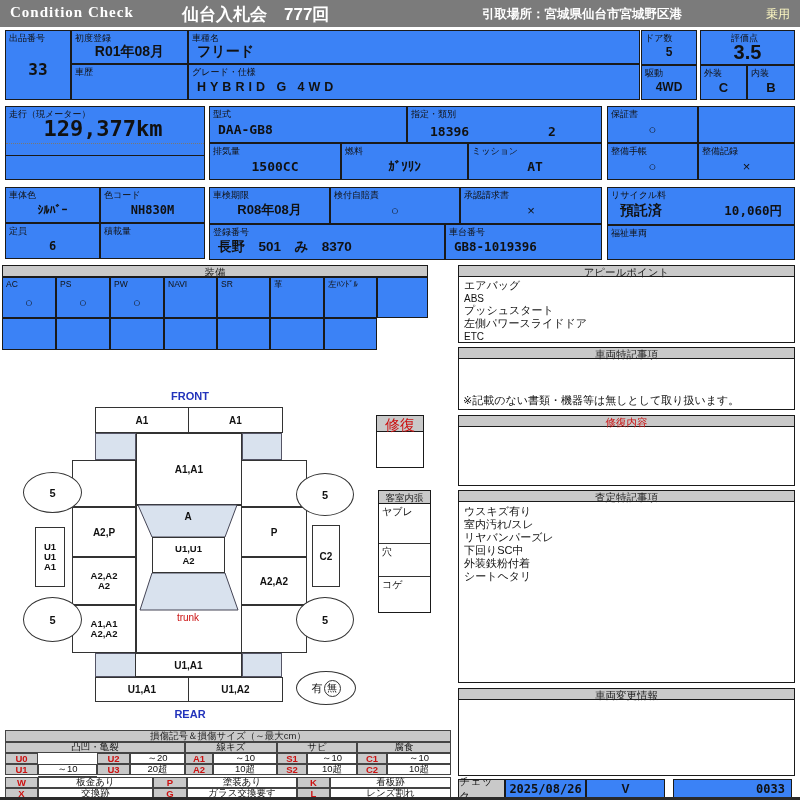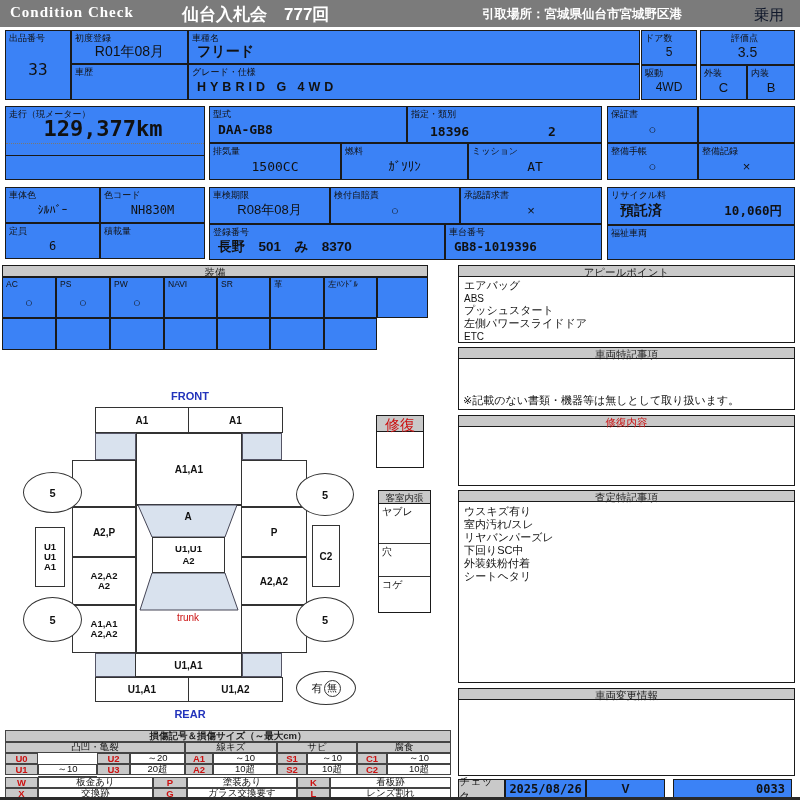--- a/index.html
+++ b/index.html
@@ -2,21 +2,21 @@
 <html><head>
 <meta charset="utf-8">
 <style>
 *{margin:0;padding:0;box-sizing:border-box}
 html,body{width:800px;height:800px;background:#fff}
 body{font-family:"Liberation Sans","DejaVu Sans",sans-serif;color:#111;position:relative}
 .sheet{position:absolute;left:0;top:0;width:800px;height:800px;background:#fff;overflow:hidden}
 .a{position:absolute}
 .bx{position:absolute;border:1px solid #1a1a1a;background:#3b82f6}
 .lb{position:absolute;left:3px;top:1px;font-size:9px;white-space:nowrap;color:#111}
-.cv{position:absolute;left:0;right:0;top:9px;bottom:0;display:flex;align-items:center;justify-content:center;font-weight:normal;font-size:13px}
+.cv{position:absolute;left:0;right:0;top:9px;bottom:0;display:flex;align-items:center;justify-content:center;font-weight:bold;font-size:13px}
 .cvl{position:absolute;left:0;right:0;top:9px;bottom:0;display:flex;align-items:center;justify-content:flex-start;padding-left:8px;font-weight:bold;font-size:13px}
 .mono{font-family:"DejaVu Sans Mono",monospace}
 .bar{position:absolute;background:#c9c9c9;border:1px solid #1a1a1a;font-size:10.5px;text-align:center;line-height:12px;color:#222}
 .panel{position:absolute;border:1px solid #1a1a1a;background:#fff}
 .cell{position:absolute;border:1px solid #333;background:#fff;font-weight:bold;font-size:10px;display:flex;align-items:center;justify-content:center;white-space:pre-line;text-align:center;line-height:11px}
 .blue{position:absolute;background:#d9e2ee;border:1px solid #556}
 .wheel{position:absolute;border:1.5px solid #333;border-radius:50%;background:#fff;display:flex;align-items:center;justify-content:center;font-weight:bold;font-size:11px}
 .lgc{position:absolute;border:1px solid #444;font-size:9.5px;display:flex;align-items:center;justify-content:center;background:#fff;white-space:nowrap}
 .lgg{background:#c9c9c9;color:#c11;font-weight:bold}
 .lgh{background:#c9c9c9;font-weight:normal}
@@ -24,21 +24,21 @@
 </style>
 </head>
 <body>
 
 <div class="sheet">
 
   <div class="a" style="left:0;top:0;width:800px;height:27px;background:#7b7b7b">
     <span style="position:absolute;left:10px;top:4px;font-family:'Liberation Serif',serif;font-weight:bold;font-size:15px;color:#fff;letter-spacing:1px">Condition  Check</span>
     <span style="position:absolute;left:182px;top:3px;font-size:17px;font-weight:bold;color:#fff">仙台入札会　777回</span>
     <span style="position:absolute;left:482px;top:6px;font-size:12.5px;font-weight:bold;color:#fff">引取場所：宮城県仙台市宮城野区港</span>
-    <span style="position:absolute;right:16px;top:6px;font-size:15px;color:#0f172a">乗用</span>
+    <span style="position:absolute;right:10px;top:6px;font-size:12px;color:#fef9c3">乗用</span>
   </div>
 
   <div class="bx" style="left:5px;top:30px;width:66px;height:70px">
     <span class="lb">出品番号</span>
     <div class="cv mono" style="font-size:16px">33</div>
   </div>
   <div class="bx" style="left:71px;top:30px;width:117px;height:34px">
     <span class="lb">初度登録</span>
     <div class="cv" style="font-size:14px">R01年08月</div>
   </div>
@@ -56,21 +56,21 @@
   <div class="bx" style="left:641px;top:30px;width:56px;height:35px">
     <span class="lb">ドア数</span>
     <div class="cv" style="font-size:12px">5</div>
   </div>
   <div class="bx" style="left:641px;top:65px;width:56px;height:35px">
     <span class="lb">駆動</span>
     <div class="cv" style="font-size:12px">4WD</div>
   </div>
   <div class="bx" style="left:700px;top:30px;width:95px;height:35px">
     <span class="lb" style="left:30px">評価点</span>
-    <div class="cv" style="font-size:14px">3.5</div>
+    <div class="cv" style="font-size:20px">3.5</div>
   </div>
   <div class="bx" style="left:700px;top:65px;width:47px;height:35px">
     <span class="lb">外装</span>
     <div class="cv" style="font-size:13px">C</div>
   </div>
   <div class="bx" style="left:747px;top:65px;width:48px;height:35px">
     <span class="lb">内装</span>
     <div class="cv" style="font-size:13px">B</div>
   </div>
 
@@ -293,21 +293,21 @@
     <div class="bar" style="left:-1px;top:-1px;width:48px;height:17px;line-height:17px;color:#cc1111;font-size:15px">修復</div>
   </div>
 
   <div class="panel" style="left:378px;top:490px;width:53px;height:123px">
     <div class="bar" style="left:-1px;top:-1px;width:53px;height:14px;line-height:14px;font-size:9.5px">客室内張</div>
     <div style="position:absolute;left:0;top:13px;width:100%;height:40px;border-bottom:1px solid #333;font-size:10px;padding:1px 3px">ヤブレ</div>
     <div style="position:absolute;left:0;top:53px;width:100%;height:33px;border-bottom:1px solid #333;font-size:10px;padding:1px 3px">穴</div>
     <div style="position:absolute;left:0;top:86px;width:100%;height:36px;font-size:10px;padding:1px 3px">コゲ</div>
   </div>
 
-  <div class="lgc lgh" style="left:5px;top:730px;width:446px;height:12px;font-weight:bold;color:#222">損傷記号＆損傷サイズ（～最大cm）</div>
+  <div class="lgc lgh" style="left:5px;top:730px;width:446px;height:12px;font-weight:normal;color:#222">損傷記号＆損傷サイズ（～最大cm）</div>
   <div class="lgc lgh" style="left:5px;top:742px;width:180px;height:11px">凸凹・亀裂</div>
   <div class="lgc lgh" style="left:185px;top:742px;width:92px;height:11px">線キズ</div>
   <div class="lgc lgh" style="left:277px;top:742px;width:80px;height:11px">サビ</div>
   <div class="lgc lgh" style="left:357px;top:742px;width:94px;height:11px">腐食</div>
 
   <div class="lgc lgg" style="left:5px;top:753px;width:33px;height:11px">U0</div>
   <div class="lgc" style="left:38px;top:776px;width:59px;height:14px">エクボ</div>
   <div class="lgc lgg" style="left:97px;top:753px;width:33px;height:11px">U2</div>
   <div class="lgc" style="left:130px;top:753px;width:55px;height:11px">～20</div>
   <div class="lgc lgg" style="left:185px;top:753px;width:28px;height:11px">A1</div>

